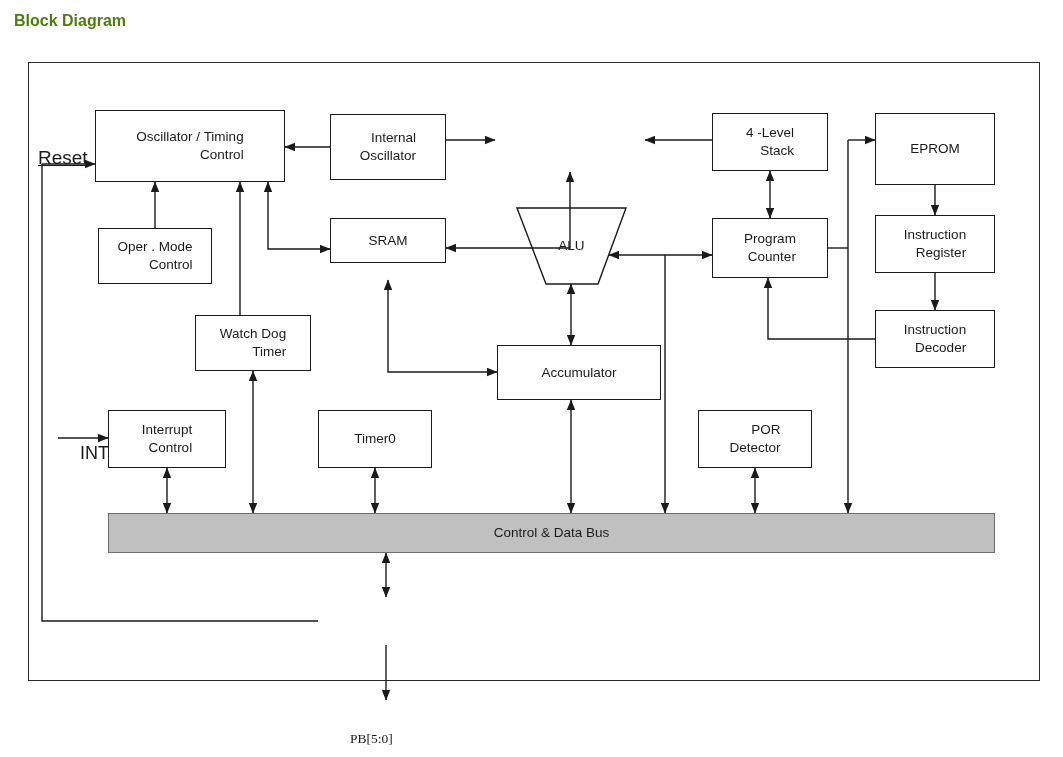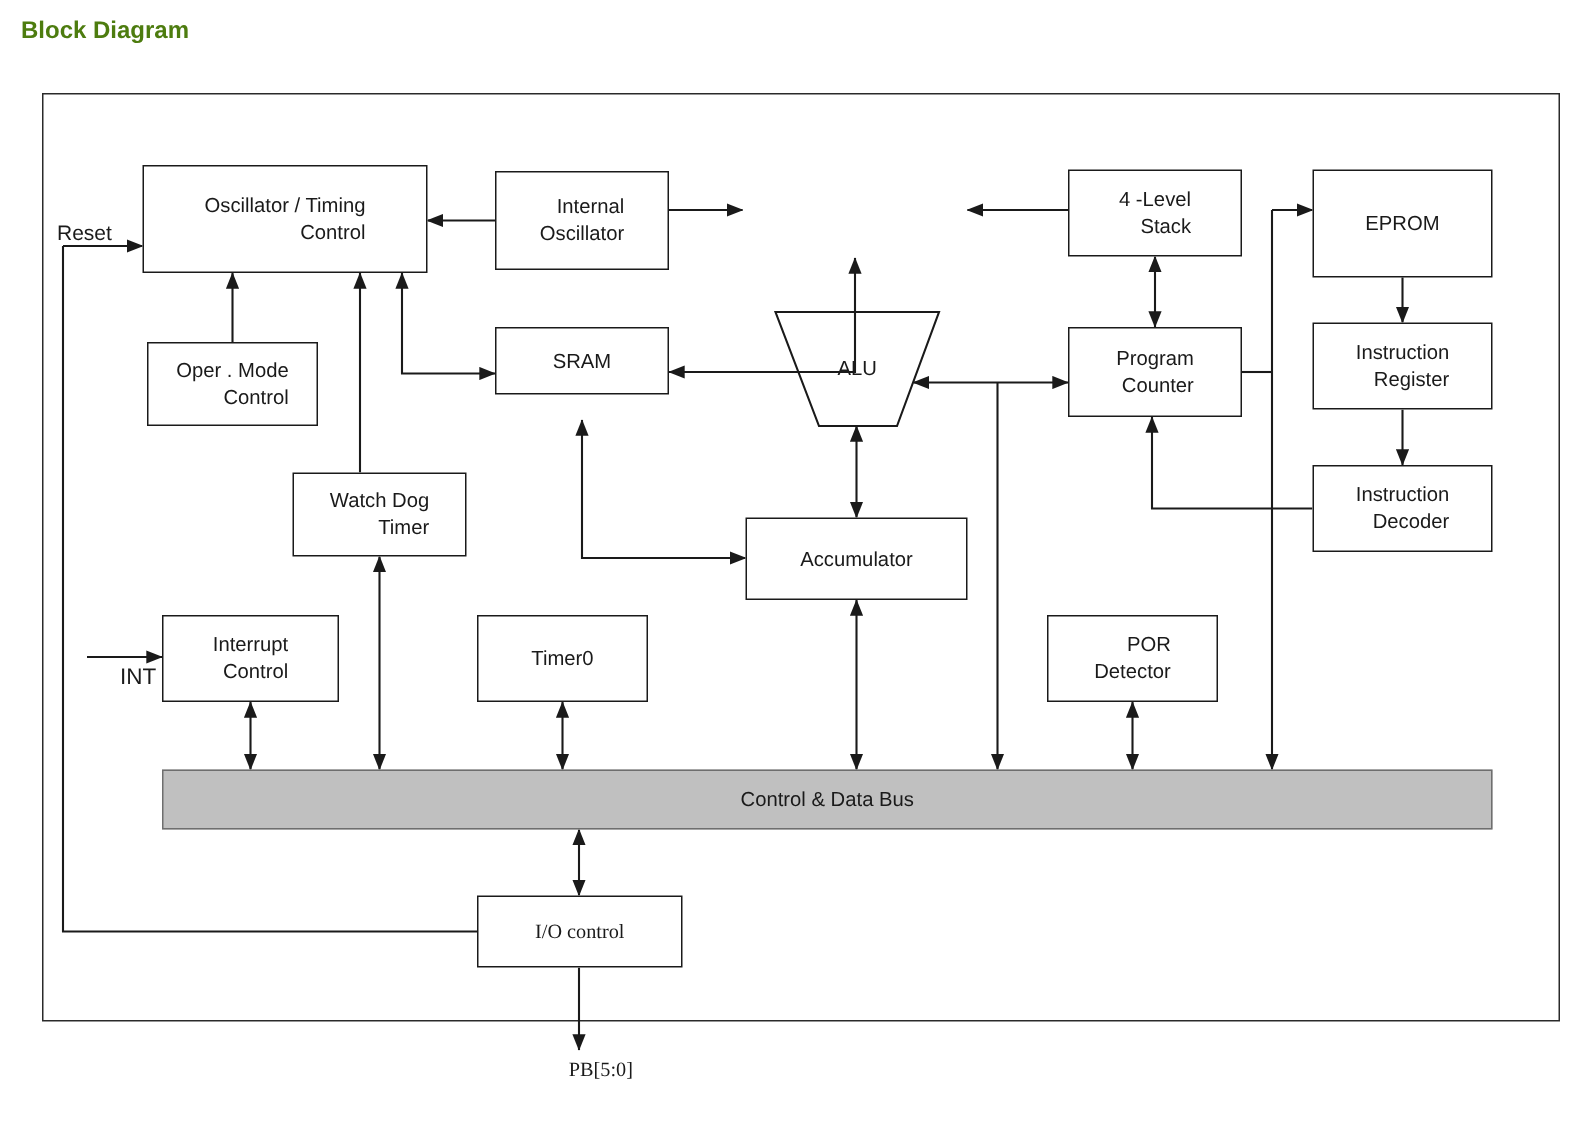--- a/index.html
+++ b/index.html
@@ -20,30 +20,30 @@
   #sfr   {left:495px; top:110px; width:150px; height:62px;}
   #stack {left:712px; top:113px; width:116px; height:58px;}
   #eprom {left:875px; top:113px; width:120px; height:72px;}
   #oper  {left:98px;  top:228px; width:114px; height:56px;}
   #sram  {left:330px; top:218px; width:116px; height:45px;}
   #alu   {left:517px; top:208px; width:109px; height:76px;border:none;background:transparent;}
   #pc    {left:712px; top:218px; width:116px; height:60px;}
   #ir    {left:875px; top:215px; width:120px; height:58px;}
   #idec  {left:875px; top:310px; width:120px; height:58px;}
   #wdt   {left:195px; top:315px; width:116px; height:56px;}
-  #acc   {left:497px; top:345px; width:148px; height:55px;}
+  #acc   {left:497px; top:345px; width:164px; height:55px;}
   #intc  {left:108px; top:410px; width:118px; height:58px;}
   #timer0{left:318px; top:410px; width:114px; height:58px;}
   #por   {left:698px; top:410px; width:114px; height:58px;}
   #bus   {left:108px; top:513px; width:887px; height:40px;background:#c0c0c0;
           border:1px solid #6e6e6e;}
   #io    {left:318px; top:597px; width:137px; height:48px;}
-  #lbl-reset{left:38px; top:147px;font-size:14px;}
-  #lbl-int  {left:80px; top:443px;font-size:15px;}
-  #lbl-pb   {left:350px;top:705px;width:72px;text-align:right;font-size:13.5px;}
+  #lbl-reset{left:38px; top:147px;font-size:19px;text-decoration:underline;}
+  #lbl-int  {left:80px; top:443px;font-size:18px;}
+  #lbl-pb   {left:350px;top:731px;width:72px;text-align:left;font-size:13.5px;}
   .plain{position:absolute;}
 </style>
 </head>
 <body>
 
 <div class="stage">
 
   <div class="page-title">Block Diagram</div>
   <div class="frame"></div>
 
@@ -105,19 +105,18 @@
 Decoder</div>
   <div class="node" id="wdt">Watch Dog
 Timer</div>
   <div class="node" id="acc">Accumulator</div>
   <div class="node" id="intc">Interrupt
 Control</div>
   <div class="node" id="timer0">Timer0</div>
   <div class="node" id="por">POR
 Detector</div>
   <div class="node" id="bus">Control &amp; Data Bus</div>
-  <div class="node serif" id="io">I/O control</div>
 
   <div class="plain" id="lbl-reset">Reset</div>
   <div class="plain" id="lbl-int">INT</div>
   <div class="plain serif" id="lbl-pb">PB[5:0]</div>
 
 </div>
 
 </body></html>

